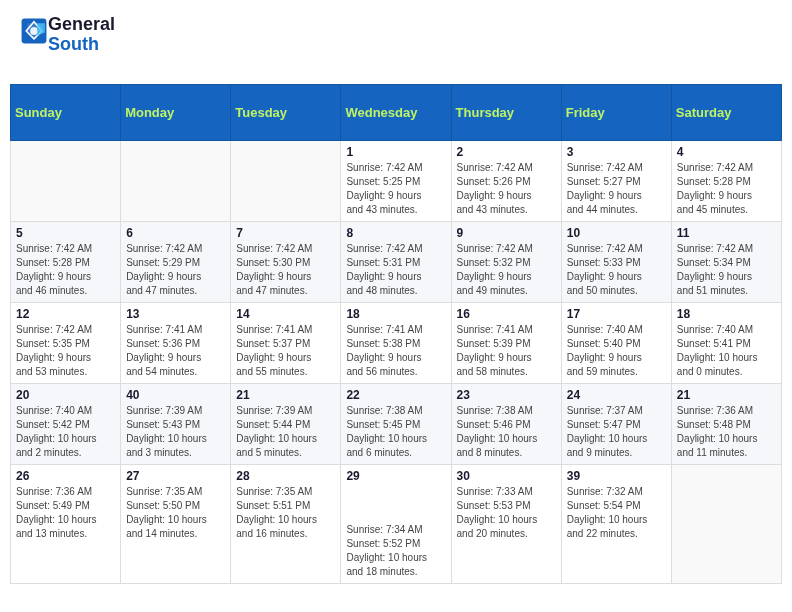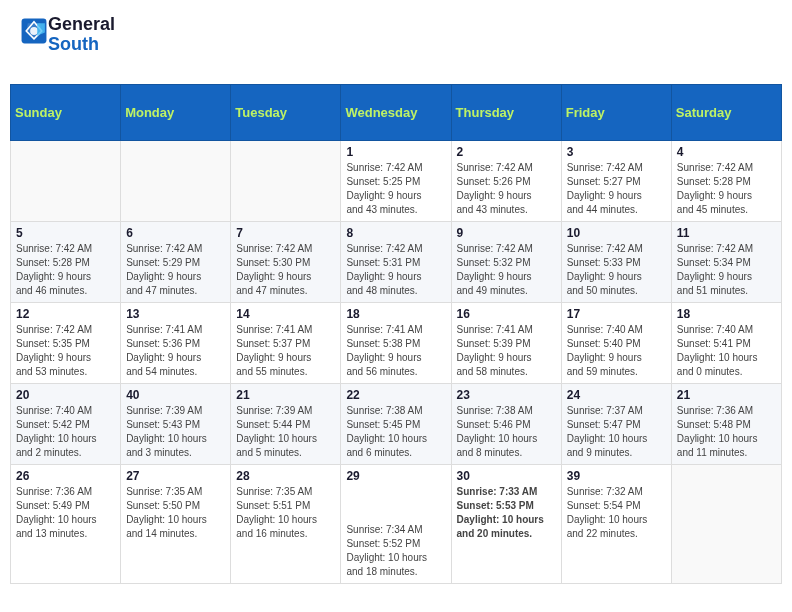--- a/index.html
+++ b/index.html
@@ -341,21 +341,21 @@
         </td>
         <td>
           <span class="day-num">29</span>
           <div class="day-info" style="white-space: pre-line; margin-top: 40px;">Sunrise: 7:34 AM
 Sunset: 5:52 PM
 Daylight: 10 hours
 and 18 minutes.</div>
         </td>
         <td>
           <span class="day-num">30</span>
-          <div class="day-info" style="white-space: pre-line; font-weight: bold;">Sunrise: 7:33 AM
+          <div class="day-info" style="white-space: pre-line;">Sunrise: 7:33 AM
 Sunset: 5:53 PM
 Daylight: 10 hours
 and 20 minutes.</div>
         </td>
         <td>
           <span class="day-num">39</span>
           <div class="day-info" style="white-space: pre-line;">Sunrise: 7:32 AM
 Sunset: 5:54 PM
 Daylight: 10 hours
 and 22 minutes.</div>

